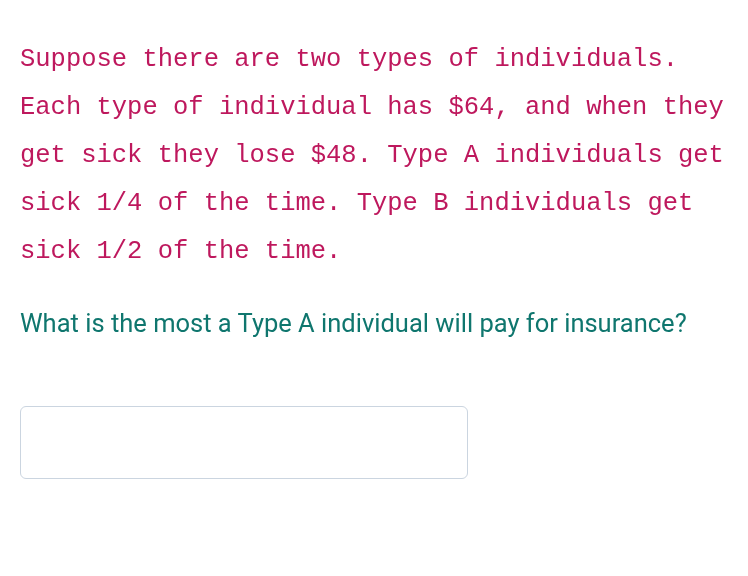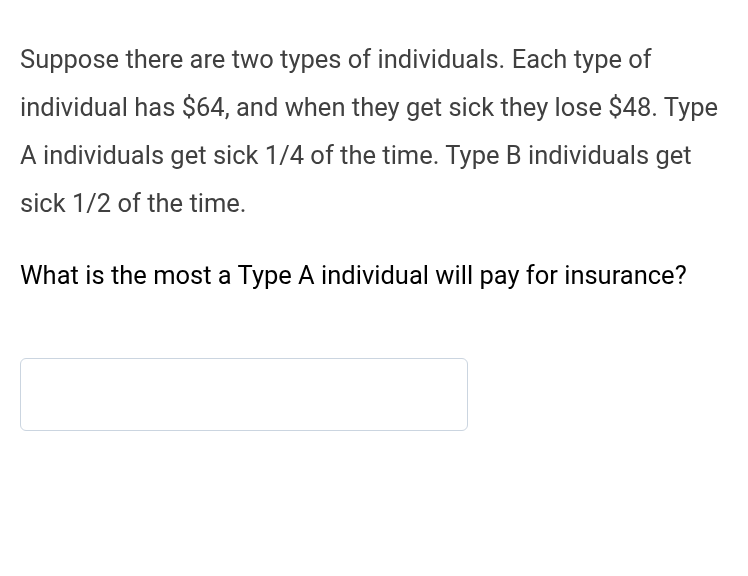--- a/index.html
+++ b/index.html
@@ -8,28 +8,29 @@
       box-sizing: border-box;
     }
     body {
       width: 748px;
       height: 576px;
       font-family: -apple-system, BlinkMacSystemFont, "Segoe UI", Roboto, "Helvetica Neue", Arial, sans-serif;
       background: #ffffff;
       padding: 36px 20px 20px 20px;
     }
     .question-text {
-      color: #404040;
+      color: #be185d;
       font-size: 25.5px;
       line-height: 1.88;
       margin-bottom: 24px;
       font-weight: 400;
+      font-family: Liberation Mono, monospace;
     }
     .question-prompt {
-      color: #000000;
+      color: #0f766e;
       font-size: 25.5px;
       line-height: 1.88;
       margin-bottom: 58px;
       font-weight: 400;
     }
     .answer-input {
       width: 448px;
       height: 73px;
       border: 1px solid #cbd5e0;
       border-radius: 6px;

